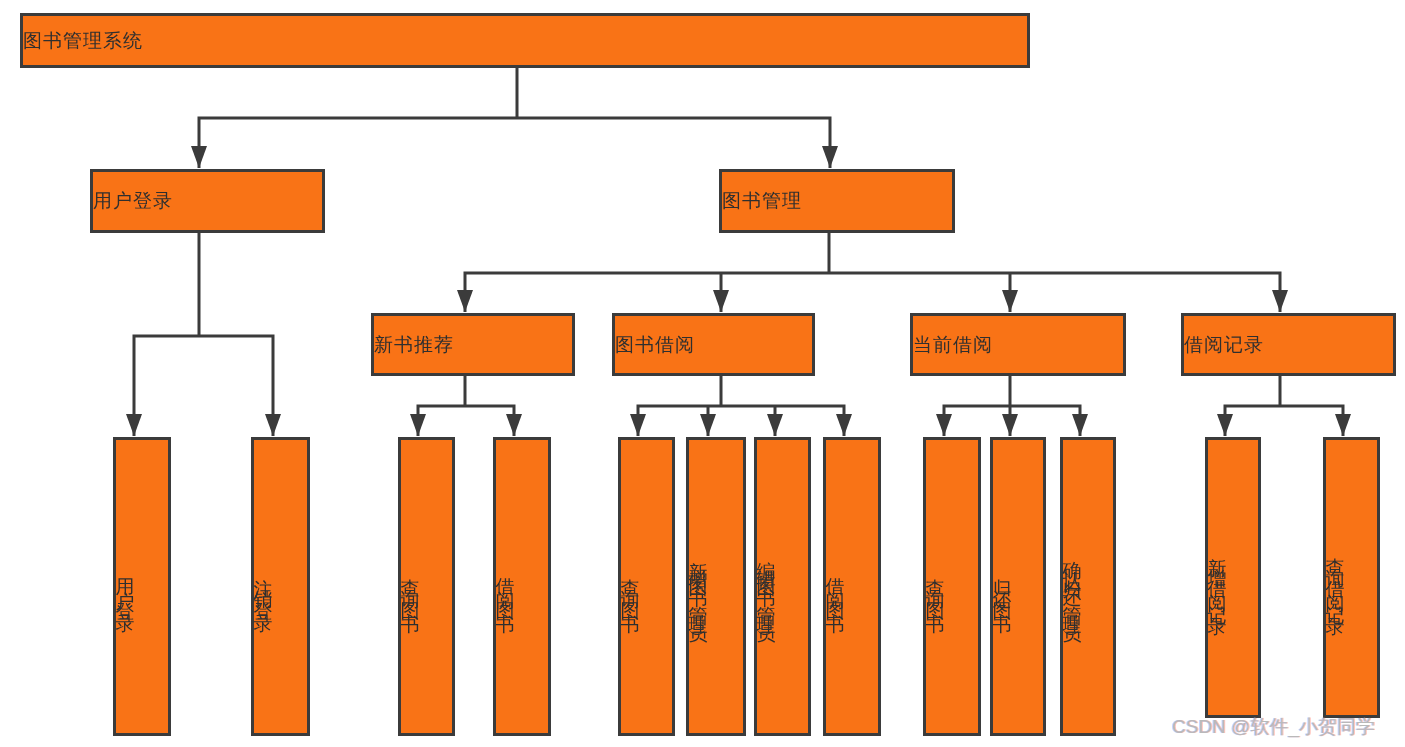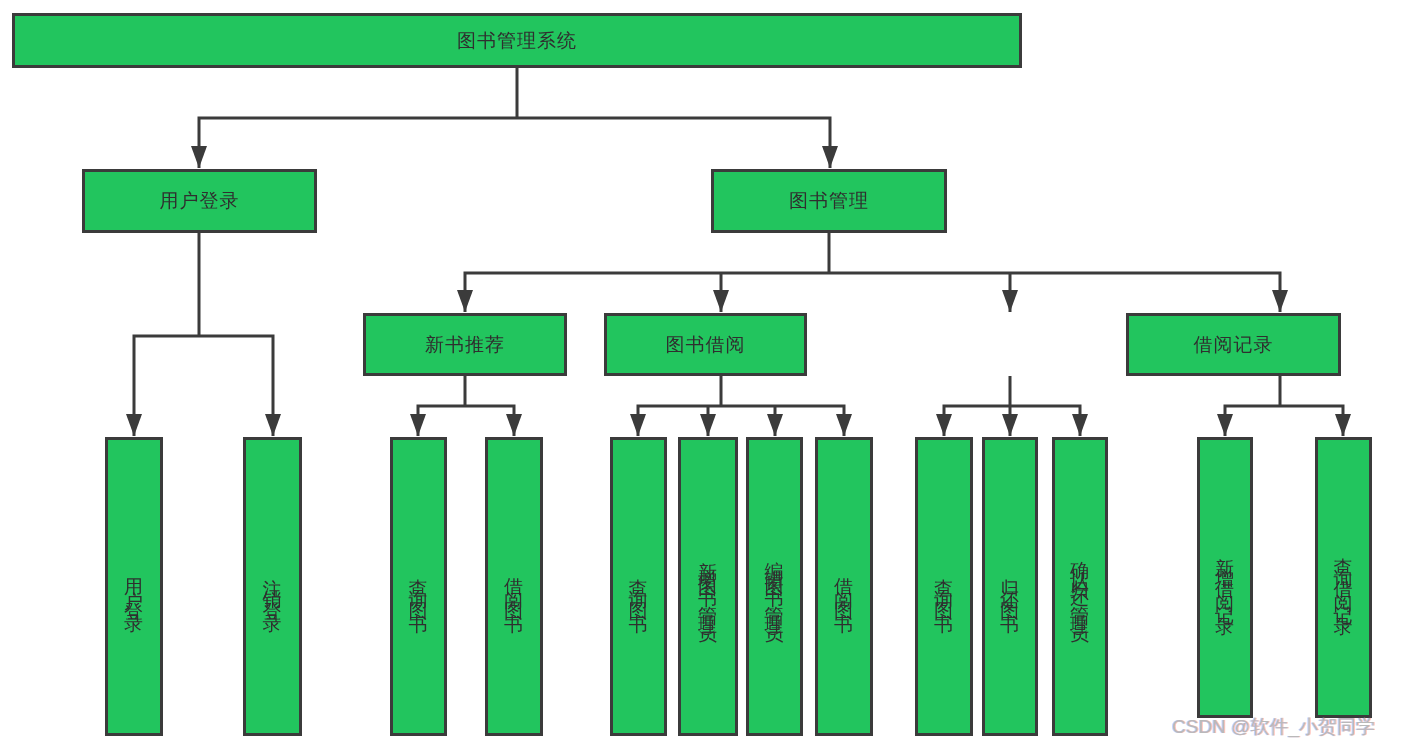--- a/index.html
+++ b/index.html
@@ -14,26 +14,26 @@
   .connector-layer {
     position: absolute;
     left: 0; top: 0;
     width: 1405px; height: 747px;
     z-index: 0;
   }
   .node {
     position: absolute;
     box-sizing: border-box;
     border: 3px solid #3b3b3b;
-    background: #22c55e;
+    background: #f97316;
     display: flex;
     align-items: center;
-    justify-content: center;
     z-index: 1;
     color: #2f2f2f;
+    margin-left: 8px;
   }
   .hbox span {
     font-size: 19px;
     letter-spacing: 1px;
     white-space: nowrap;
   }
   .vbox span {
     writing-mode: vertical-rl;
     font-size: 19px;
     letter-spacing: 12px;
@@ -101,21 +101,24 @@
   <div class="node hbox" style="left:363px;top:313px;width:204px;height:63px">
     <span>新书推荐</span>
   </div>
 
   <div class="node hbox" style="left:711px;top:169px;width:236px;height:64px">
     <span>图书管理</span>
   </div>
   <div class="node hbox" style="left:604px;top:313px;width:203px;height:63px">
     <span>图书借阅</span>
   </div>
-  <div class="node hbox" style="left:1126px;top:313px;width:215px;height:63px">
+  <div class="node hbox" style="left:902px;top:313px;width:216px;height:63px">
+    <span>当前借阅</span>
+  </div>
+  <div class="node hbox" style="left:1173px;top:313px;width:215px;height:63px">
     <span>借阅记录</span>
   </div>
 
   <div class="node vbox" style="left:105px;top:437px;width:58px;height:299px">
     <span>用户登录</span>
   </div>
   <div class="node vbox" style="left:243px;top:437px;width:59px;height:299px">
     <span>注销登录</span>
   </div>
 

